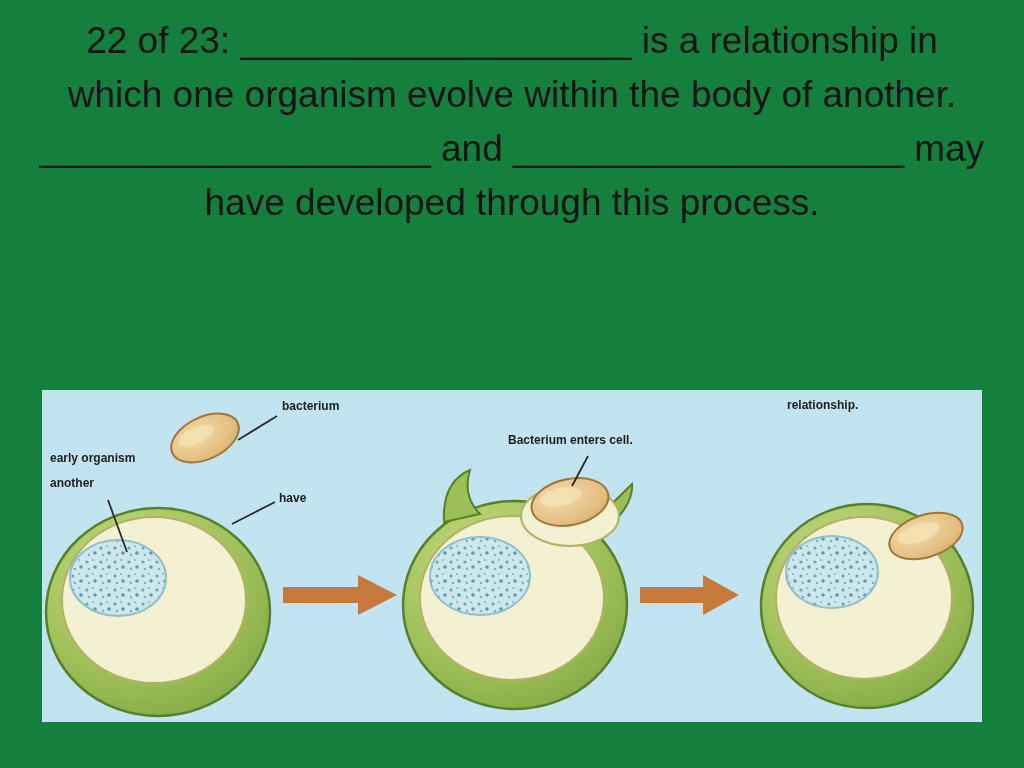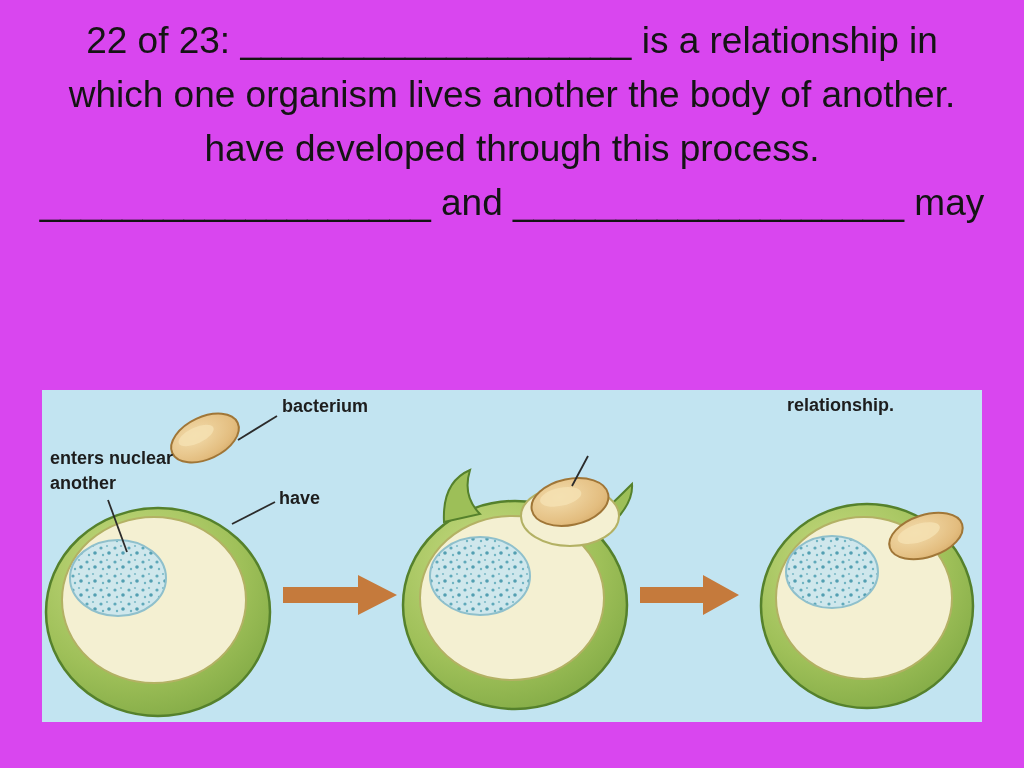--- a/index.html
+++ b/index.html
@@ -1,19 +1,19 @@
 <!DOCTYPE html>
 <html><head>
 <meta charset="utf-8">
 <style>
   html,body{margin:0;padding:0;background:#ffffff;}
   .slide{
     position:relative;
     width:1024px;height:768px;
-    background:#d946ef;
+    background:#15803d;
     overflow:hidden;
     font-family:"Liberation Sans", sans-serif;
   }
   .question{
     position:absolute;
     top:14px;left:0;
     width:1024px;
     text-align:center;
     color:#141414;
     font-size:37px;
@@ -23,37 +23,37 @@
   .qline{white-space:nowrap;}
   .figure{
     position:absolute;
     left:42px;top:390px;
     width:940px;height:332px;
     background:#c2e4f1;
   }
   .figure svg{position:absolute;left:0;top:0;display:block;}
   .fig-label{
     position:absolute;
-    font-size:18px;
+    font-size:12px;
     font-weight:700;
     color:#1d1d1d;
     line-height:25px;
     white-space:nowrap;
   }
 </style>
 </head>
 <body>
 
 <div class="slide">
 
   <div class="question">
     <div class="qline">22 of 23: ___________________ is a relationship in</div>
-    <div class="qline">which one organism lives another the body of another.</div>
+    <div class="qline">which one organism evolve within the body of another.</div>
+    <div class="qline">___________________ and ___________________ may</div>
     <div class="qline">have developed through this process.</div>
-    <div class="qline">___________________ and ___________________ may</div>
   </div>
 
   <div class="figure">
 
     <svg width="940" height="332" viewBox="0 0 940 332">
       <defs>
         <radialGradient id="gGrad" cx="0.38" cy="0.3" r="0.9">
           <stop offset="0" stop-color="#c8dc83"></stop>
           <stop offset="0.55" stop-color="#9fc059"></stop>
           <stop offset="1" stop-color="#74a03c"></stop>
@@ -110,25 +110,26 @@
 
       <line x1="235" y1="26" x2="196" y2="50" stroke="#2b2b2b" stroke-width="1.8"></line>
       <line x1="66" y1="110" x2="85" y2="162" stroke="#2b2b2b" stroke-width="1.8"></line>
       <line x1="233" y1="112" x2="190" y2="134" stroke="#2b2b2b" stroke-width="1.8"></line>
       <line x1="546" y1="66" x2="530" y2="96" stroke="#2b2b2b" stroke-width="1.8"></line>
     </svg>
 
     <div class="fig-label" style="left:240px;top:4px">bacterium</div>
 
     <div class="fig-label" style="left:8px;top:56px">
-      <div>enters nuclear</div>
+      <div>early organism</div>
       <div>another</div>
     </div>
 
     <div class="fig-label" style="left:237px;top:96px">have</div>
 
+    <div class="fig-label" style="left:466px;top:38px">Bacterium enters cell.</div>
 
     <div class="fig-label" style="left:745px;top:2px;line-height:27px">
       <div>relationship.</div>
     </div>
 
   </div>
 </div>
 
 </body></html>

